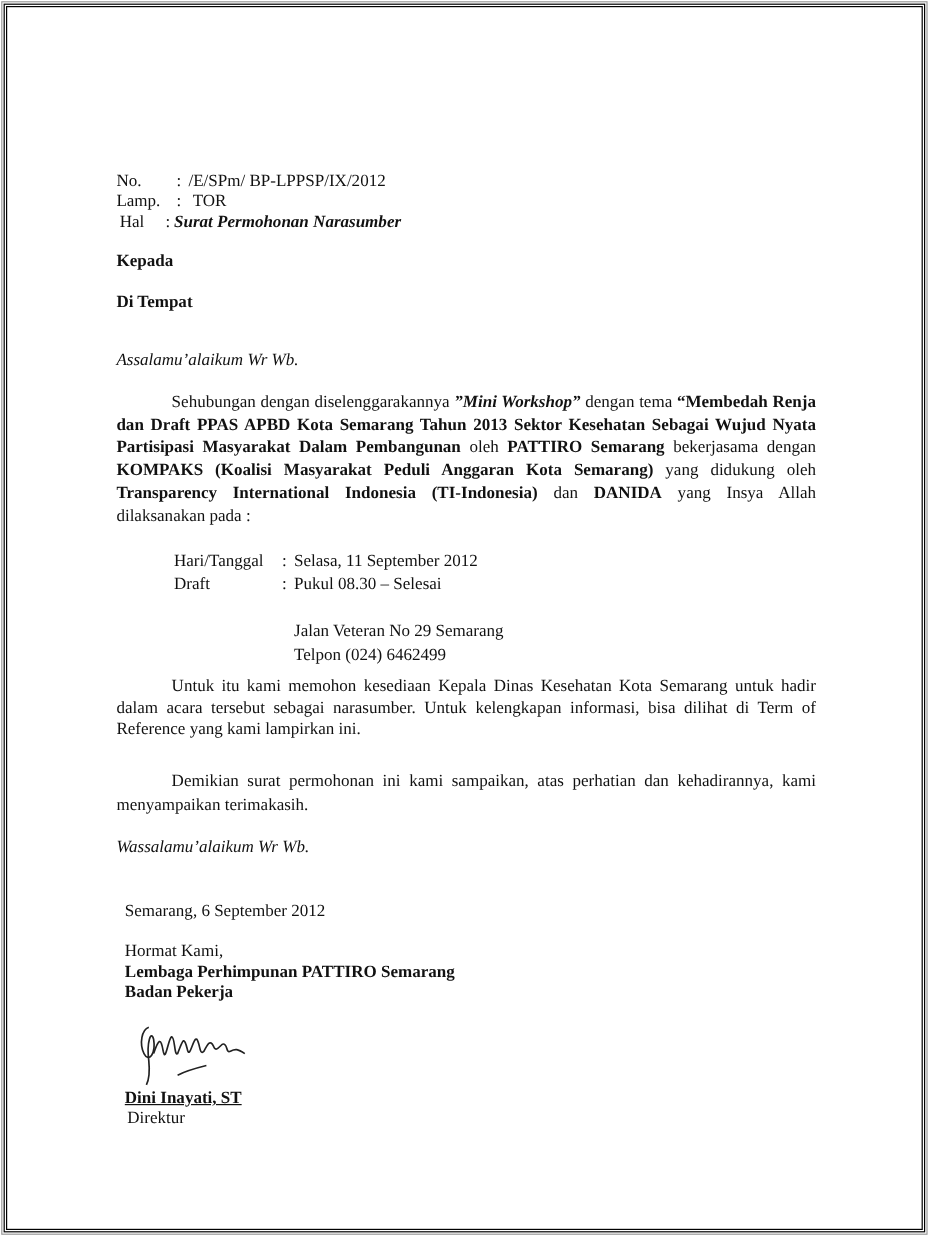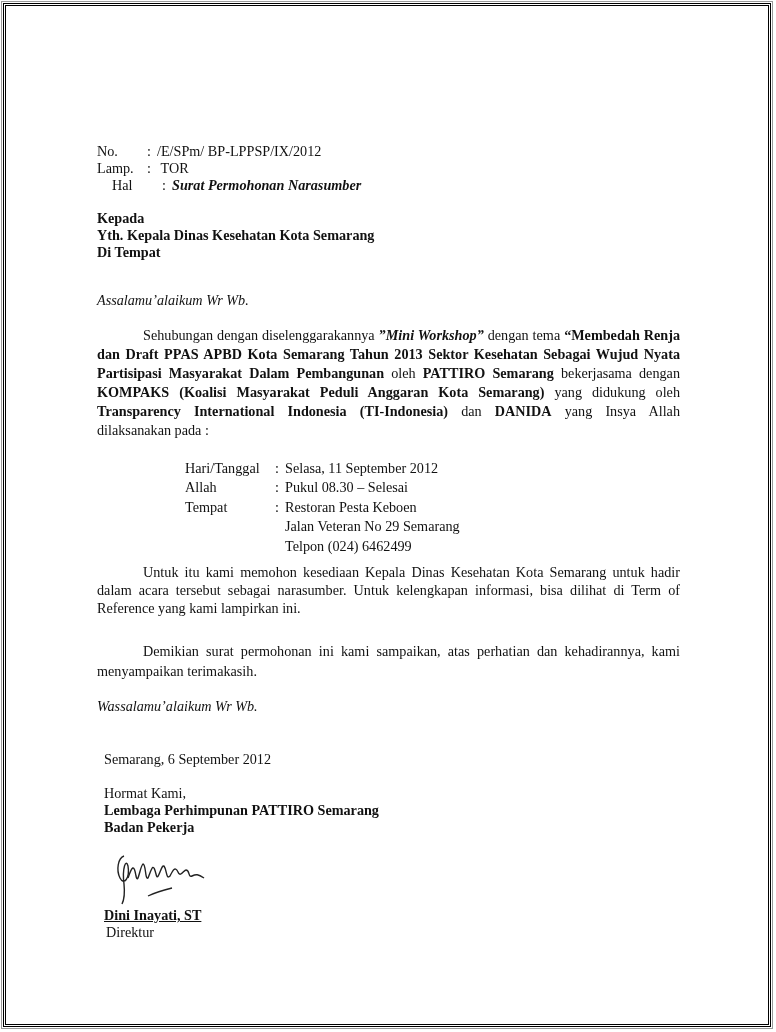--- a/index.html
+++ b/index.html
@@ -25,62 +25,58 @@
   .b { font-weight: bold; }
   .i { font-style: italic; }
   .meta-label { display: inline-block; width: 50px; }
   .meta-colon { display: inline-block; width: 10px; }
   .para {
     position: absolute; left: 97px; width: 583px;
     text-align: justify; text-align-last: left; white-space: normal;
   }
   .indent { display: inline-block; width: 46px; }
   .detail-row { position: absolute; left: 145px; white-space: nowrap; }
-  .detail-label { display: inline-block; width: 90px; margin-left: 40px; }
+  .detail-label { display: inline-block; width: 90px; }
   .detail-colon { display: inline-block; width: 10px; }
   .u { text-decoration: underline; text-align: right; }
   .signature { position: absolute; left: 112px; top: 848px; width: 110px; height: 58px; }
 </style>
 </head>
 <body>
 
 <div class="frame-outer"></div>
 <div class="frame-mid"></div>
 <div class="frame-inner"></div>
 
 <div class="page">
 
   <div class="abs" style="left:97px; top:143px;">
     <span class="meta-label">No.</span><span class="meta-colon">:</span><span>/E/SPm/ BP-LPPSP/IX/2012</span>
   </div>
   <div class="abs" style="left:97px; top:160px;">
     <span class="meta-label">Lamp.</span><span class="meta-colon">:</span>&nbsp;<span>TOR</span>
   </div>
-  <div class="abs" style="left:112px; top:177px;">
+  <div class="abs" style="left:85px; top:177px;text-align:center;">
     <span class="meta-label">Hal</span><span class="meta-colon">:</span><span class="b i">Surat Permohonan Narasumber</span>
   </div>
 
   <div class="abs b" style="left:97px; top:210px;">Kepada</div>
-  <div class="abs b" style="left:97px; top:227px;">Yth. Kepala Dinas Kesehatan Kota Semarang</div>
   <div class="abs b" style="left:97px; top:244px;">Di Tempat</div>
 
   <div class="abs i" style="left:97px; top:292px;">Assalamu’alaikum Wr Wb.</div>
 
   <div class="para" style="top:326px; line-height:19px;">
     <span class="indent"></span><span>Sehubungan dengan diselenggarakannya </span><span class="b i">”Mini Workshop”</span><span> dengan tema </span><span class="b">“Membedah Renja dan Draft PPAS APBD Kota Semarang Tahun 2013 Sektor Kesehatan Sebagai Wujud Nyata Partisipasi Masyarakat Dalam Pembangunan</span><span> oleh </span><span class="b">PATTIRO Semarang</span><span> bekerjasama dengan </span><span class="b">KOMPAKS (Koalisi Masyarakat Peduli Anggaran Kota Semarang)</span><span> yang didukung oleh </span><span class="b">Transparency International Indonesia (TI-Indonesia)</span><span> dan </span><span class="b">DANIDA</span><span> yang Insya Allah dilaksanakan pada :</span>
   </div>
 
   <div class="detail-row" style="top:460px;">
     <span class="detail-label">Hari/Tanggal</span><span class="detail-colon">:</span><span>Selasa, 11 September 2012</span>
   </div>
   <div class="detail-row" style="top:479px;">
-    <span class="detail-label">Allah</span><span class="detail-colon">:</span><span>Pukul 08.30 – Selesai</span>
-  </div>
-  <div class="detail-row" style="top:499px;">
-    <span class="detail-label">Tempat</span><span class="detail-colon">:</span><span>Restoran Pesta Keboen</span>
+    <span class="detail-label">Draft</span><span class="detail-colon">:</span><span>Pukul 08.30 – Selesai</span>
   </div>
   <div class="detail-row" style="top:518px;text-align:right;">
     <span class="detail-label"></span><span class="detail-colon"></span><span>Jalan Veteran No 29 Semarang</span>
   </div>
   <div class="detail-row" style="top:538px;">
     <span class="detail-label"></span><span class="detail-colon"></span><span>Telpon (024) 6462499</span>
   </div>
 
   <div class="para" style="top:641px; line-height:20px;">
     <span class="indent"></span><span>Demikian surat permohonan ini kami sampaikan, atas perhatian dan kehadirannya, kami menyampaikan terimakasih.</span>

